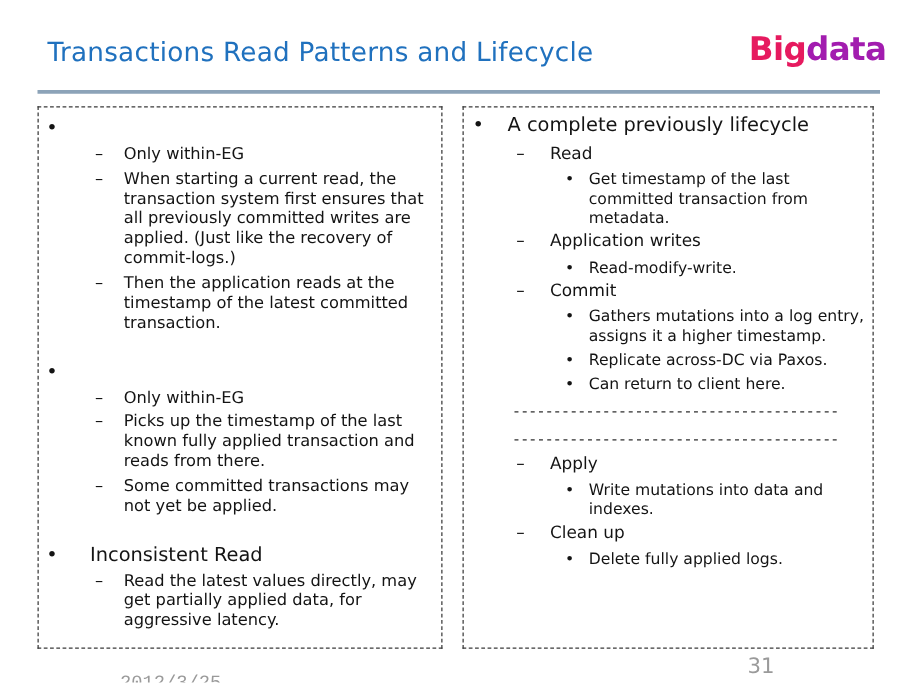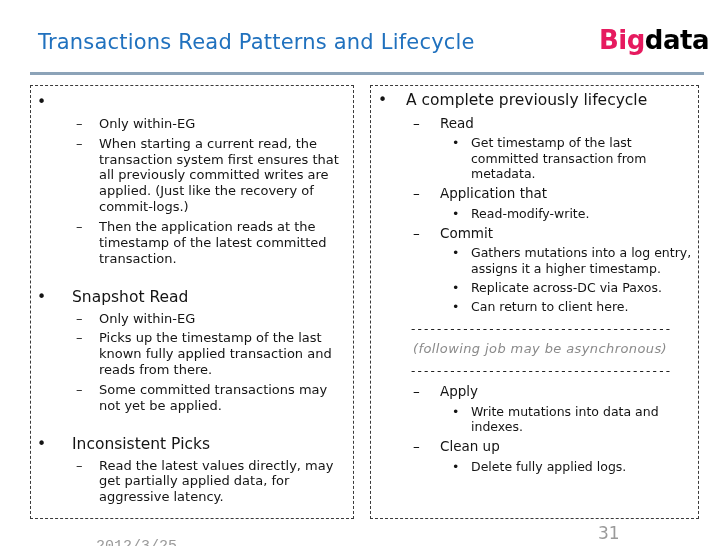--- a/index.html
+++ b/index.html
@@ -16,21 +16,21 @@
     font-size:21px; color:#2071BE; letter-spacing:0.2px;
     white-space:nowrap;
     text-align:right;
   }
   .logo {
     position:absolute; left:599px; top:25px;
     font-size:26px; font-weight:bold; letter-spacing:-0.5px;
     white-space:nowrap;
   }
   .logo-big  { color:#E61A5F; }
-  .logo-data { color:#000000; }
+  .logo-data { color:#a21caf; }
   .rule {
     position:absolute; left:30px; top:72px;
     width:674px; height:3px; background:#8CA3B8;
   }
   .panel {
     position:absolute; top:85px; height:434px;
     border:1px dashed #3a3a3a; box-sizing:border-box;
     background:#fff;
   }
   .panel-left  { left:30px;  width:324px; padding-top:7px; }
@@ -97,40 +97,39 @@
     </div>
     <div class="row lp-i">
       <span class="m">–</span>
       <span class="t">Then the application reads at the timestamp of the latest committed transaction.</span>
     </div>
   </div>
 
   <div class="lp-sec">
     <div class="row lp-h">
       <span class="m">•</span>
-      <span class="t">Snapshot Read</span>
     </div>
     <div class="row lp-i">
       <span class="m">–</span>
       <span class="t">Only within-EG</span>
     </div>
     <div class="row lp-i">
       <span class="m">–</span>
       <span class="t">Picks up the timestamp of the last known fully applied transaction and reads from there.</span>
     </div>
     <div class="row lp-i">
       <span class="m">–</span>
       <span class="t">Some committed transactions may not yet be applied.</span>
     </div>
   </div>
 
   <div class="lp-sec">
     <div class="row lp-h">
       <span class="m">•</span>
-      <span class="t">Inconsistent Picks</span>
+      <span class="t">Inconsistent Read</span>
     </div>
     <div class="row lp-i">
       <span class="m">–</span>
       <span class="t">Read the latest values directly, may get partially applied data, for aggressive latency.</span>
     </div>
   </div>
 
 </div>
 
 <div class="panel panel-right">
@@ -144,21 +143,21 @@
     <span class="m">–</span>
     <span class="t">Read</span>
   </div>
   <div class="row rp-l3">
     <span class="m">•</span>
     <span class="t">Get timestamp of the last committed transaction from metadata.</span>
   </div>
 
   <div class="row rp-l2">
     <span class="m">–</span>
-    <span class="t">Application that</span>
+    <span class="t">Application writes</span>
   </div>
   <div class="row rp-l3">
     <span class="m">•</span>
     <span class="t">Read-modify-write.</span>
   </div>
 
   <div class="row rp-l2">
     <span class="m">–</span>
     <span class="t">Commit</span>
   </div>
@@ -169,21 +168,20 @@
   <div class="row rp-l3">
     <span class="m">•</span>
     <span class="t">Replicate across-DC via Paxos.</span>
   </div>
   <div class="row rp-l3">
     <span class="m">•</span>
     <span class="t">Can return to client here.</span>
   </div>
 
   <div class="sep">----------------------------------------</div>
-  <div class="note">(following job may be asynchronous)</div>
   <div class="sep">----------------------------------------</div>
 
   <div class="row rp-l2">
     <span class="m">–</span>
     <span class="t">Apply</span>
   </div>
   <div class="row rp-l3">
     <span class="m">•</span>
     <span class="t">Write mutations into data and indexes.</span>
   </div>

